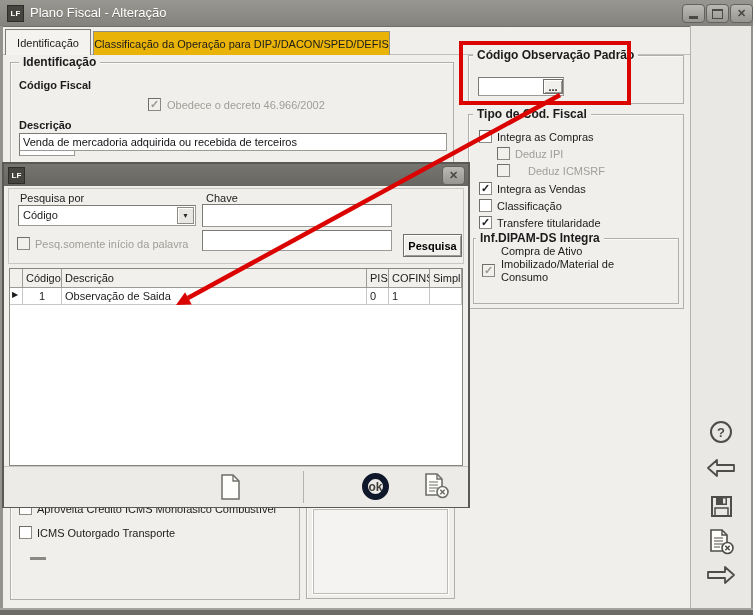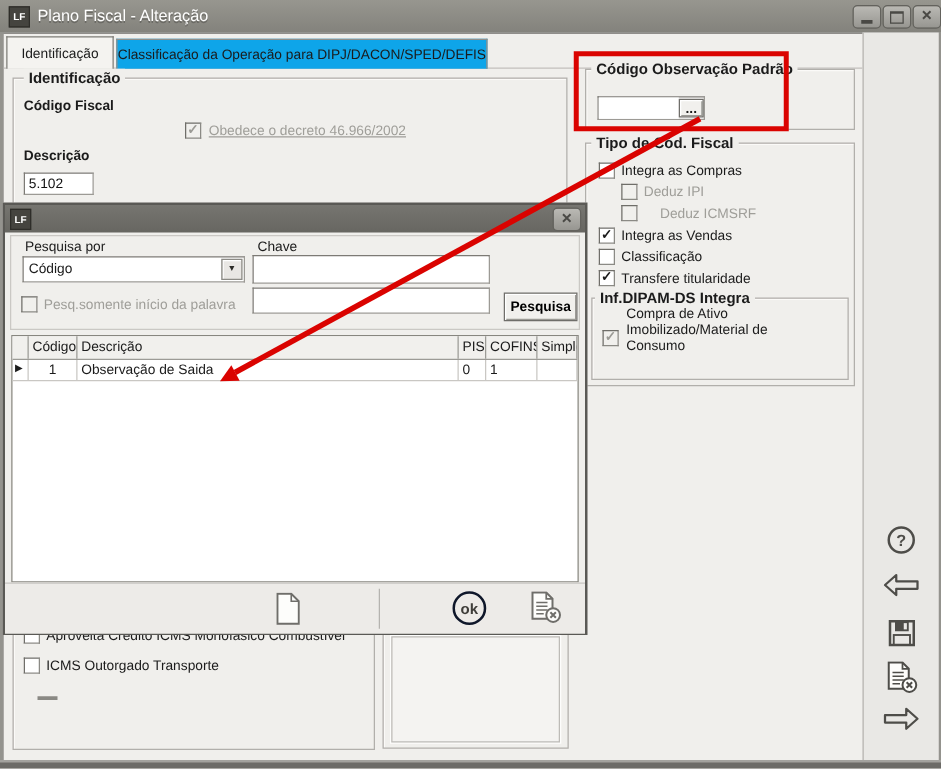--- a/index.html
+++ b/index.html
@@ -20,21 +20,21 @@
 
   
   .edge-l{position:absolute;left:0;top:26px;width:3px;height:582px;background:#94938e;}
   .edge-r{position:absolute;left:750px;top:26px;width:3px;height:582px;background:#94938e;}
   .edge-b{position:absolute;left:0;top:608px;width:753px;height:7px;background:#6c6b67;border-top:2px solid #a3a29e;}
 
   
   .tab{display:flex;align-items:center;justify-content:center;}
   .tab-active{position:absolute;left:5px;top:29px;width:84px;height:25px;background:#f4f3f0;
     border:1px solid #7d7c77;border-bottom:none;z-index:5;}
-  .tab-inactive{position:absolute;left:93px;top:31px;width:295px;height:23px;background:#0ea5e9;
+  .tab-inactive{position:absolute;left:93px;top:31px;width:295px;height:23px;background:#eab308;
     border:1px solid #908f8a;border-bottom:none;}
   .tabline{position:absolute;left:3px;top:54px;width:687px;height:1px;background:#c2c0bc;}
 
   
   .group{position:absolute;border:1px solid #b1afab;box-shadow:1px 1px 0 #fbfaf8 inset;}
   .group>.glabel{position:absolute;top:-8px;left:8px;background:#f0efec;padding:0 4px;
     font-weight:bold;font-size:12px;white-space:nowrap;}
 
   
   .tbox{position:absolute;background:#fff;border:1px solid #9c9a95;border-top-color:#7c7a75;border-left-color:#7c7a75;
@@ -80,21 +80,21 @@
   .c-desc{width:305px;flex:none;}
   .c-pis{width:22px;flex:none;}
   .c-cof{width:41px;flex:none;}
   .c-sim{flex:1;}
   .gdata .c-cod{text-align:center;}
   .hscroll-dash{position:absolute;left:20px;top:288px;width:16px;height:3px;background:#8a8984;}
 
   
   .mbar{position:absolute;left:0;top:302px;width:464px;height:40px;background:#edebe8;border-top:1px solid #c8c6c2;}
   .mbar .vsep{position:absolute;left:299px;top:4px;width:1px;height:32px;background:#b5b3af;}
-  .okbtn{position:absolute;left:358px;top:6px;width:27px;height:27px;border:2px solid #0f172a;border-radius:50%;
+  .okbtn{position:absolute;left:358px;top:6px;width:27px;height:27px;border:6px solid #0f172a;border-radius:50%;
     display:flex;align-items:center;justify-content:center;font-weight:bold;font-size:12px;color:#3f3e3a;box-sizing:border-box;}
 
   
   .sidebar{position:absolute;left:690px;top:26px;width:60px;height:582px;background:#e9e8e5;border-left:1px solid #b5b3af;}
   .helpbtn{position:absolute;left:710px;top:421px;width:22px;height:22px;border:2px solid #4e4d49;border-radius:50%;
     display:flex;align-items:center;justify-content:center;font-weight:bold;font-size:13px;color:#4e4d49;box-sizing:border-box;}
   .sideicon{position:absolute;}
 
   
   #annot{position:absolute;left:0;top:0;width:753px;height:615px;z-index:400;pointer-events:none;}
@@ -128,22 +128,23 @@
     </div>
   <div class="tab tab-inactive">
       <span>Classificação da Operação para DIPJ/DACON/SPED/DEFIS</span>
     </div>
 
   <div class="group" style="left:10px;top:62px;width:442px;height:100px;">
     <span class="glabel">Identificação</span>
     <span class="lbl b" style="left:8px;top:16px;">Código Fiscal</span>
     <input class="tbox" style="left: 8px; top: 31px; width: 56px; height: 18px; margin-top: 44px;" value="5.102">
     <span class="cbox disbox" style="left:137px;top:35px;"><span>✓</span></span>
-    <span class="lbl dis" style="left:156px;top:36px;text-decoration:underline;">Obedece o decreto 46.966/2002</span>
+    <span class="lbl dis" style="left:156px;top:36px;">Obedece o decreto 46.966/2002</span>
     <span class="lbl b" style="left:8px;top:56px;">Descrição</span>
+    <input class="tbox" style="left: 8px; top: 70px; width: 428px; height: 18px;" value="Venda de mercadoria adquirida ou recebida de terceiros">
   </div>
 
   <div class="group" style="left:468px;top:55px;width:214px;height:47px;">
     <span class="glabel" style="left:4px;">Código Observação Padrão</span>
     <div class="browse-wrap" style="left:9px;top:21px;width:86px;height:19px;">
       <input class="tbox" style="left: 0px; top: 0px; width: 64px; height: 17px; border: none;" value="">
       <div class="btn3d" style="left:64px;top:1px;width:20px;height:15px;font-weight:bold;">
           <span>...</span>
         </div>
     </div>

